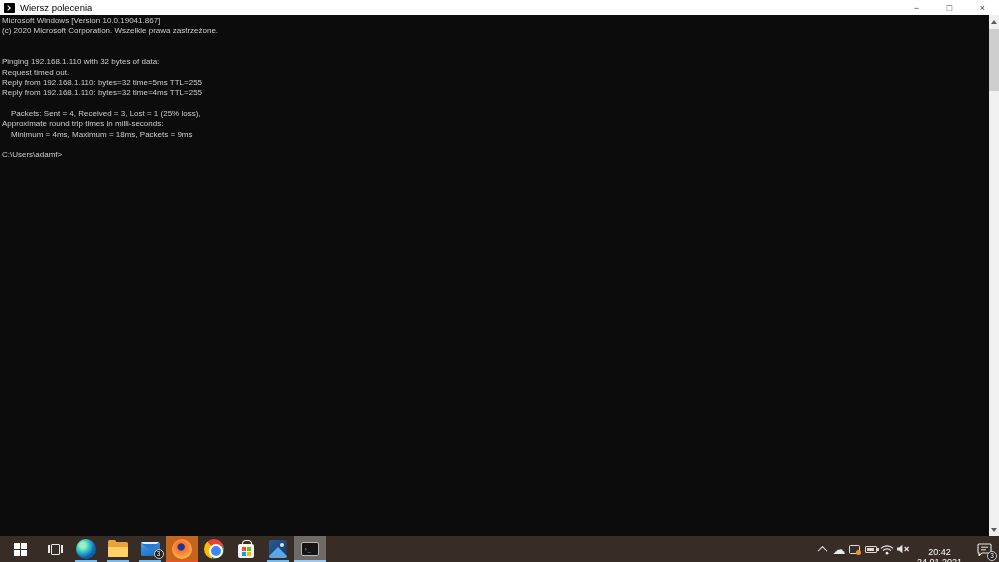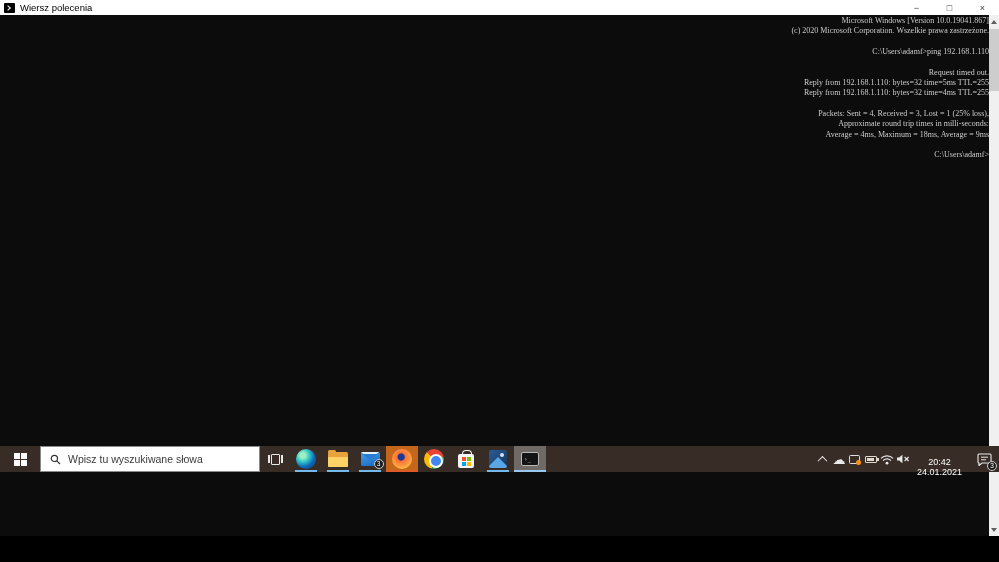--- a/index.html
+++ b/index.html
@@ -1,28 +1,28 @@
 <!DOCTYPE html>
 <html><head>
 <meta charset="utf-8">
 <style>
   * { margin:0; padding:0; box-sizing:border-box; }
   html,body { width:999px; height:562px; overflow:hidden; background:#000; }
-  .screen { position:relative; width:999px; height:472px; font-family:"Liberation Sans", sans-serif; }
+  .screen { position:relative; width:999px; height:562px; font-family:"Liberation Sans", sans-serif; }
 
   
   .titlebar { position:absolute; top:0; left:0; width:999px; height:15px; background:#ffffff; display:flex; align-items:center; }
   .cmd-title-icon { width:11px; height:10px; margin-left:4px; background:#000; position:relative; border-radius:1px; flex:0 0 auto; }
   .cmd-title-icon::after { content:""; position:absolute; left:2px; top:3px; width:3px; height:3px; border-left:1px solid #fff; border-bottom:1px solid #fff; transform:rotate(-135deg); }
   .title-text { font-size:9.5px; color:#000; margin-left:5px; white-space:nowrap; }
   .win-controls { margin-left:auto; display:flex; height:15px; }
   .win-btn { width:33px; height:15px; display:flex; align-items:center; justify-content:center; font-size:9px; color:#3c3c3c; cursor:default; }
 
   .console { position:absolute; top:15px; left:0; width:989px; height:521px; background:#0c0c0c; padding:1px 0 0 2px; overflow:hidden; }
-  .console-line { font-family:Liberation Serif, serif; font-size:8px; line-height:10.35px; height:10.35px; white-space:pre; color:#cccccc;text-align:right; }
+  .console-line { font-family:Liberation Sans, sans-serif; font-size:8px; line-height:10.35px; height:10.35px; white-space:pre; color:#cccccc; }
 
   
   .scrollbar { position:absolute; top:15px; right:0; width:10px; height:521px; background:#f0f0f0; }
   .sb-arrow { position:absolute; left:0; width:10px; height:13px; display:flex; align-items:center; justify-content:center; }
   .sb-arrow.up { top:0; } .sb-arrow.down { bottom:0; }
   .tri-up { width:0; height:0; border-left:3px solid transparent; border-right:3px solid transparent; border-bottom:4px solid #5f5f5f; }
   .tri-down { width:0; height:0; border-left:3px solid transparent; border-right:3px solid transparent; border-top:4px solid #5f5f5f; }
   .sb-thumb { position:absolute; top:14px; left:0; width:10px; height:62px; background:#cdcdcd; }
 
   
@@ -99,29 +99,29 @@
       <div class="win-btn">−</div>
       <div class="win-btn">□</div>
       <div class="win-btn">×</div>
     </div>
   </div>
 
   <div class="console">
     <div class="console-line">Microsoft Windows [Version 10.0.19041.867]</div>
     <div class="console-line">(c) 2020 Microsoft Corporation. Wszelkie prawa zastrzeżone.</div>
     <div class="console-line"></div>
-    <div class="console-line">C:\Users\adamf&gt;ping 192.168.1.110</div>
-    <div class="console-line"></div>
+    <div class="console-line"></div>
+    <div class="console-line">Pinging 192.168.1.110 with 32 bytes of data:</div>
     <div class="console-line">Request timed out.</div>
     <div class="console-line">Reply from 192.168.1.110: bytes=32 time=5ms TTL=255</div>
     <div class="console-line">Reply from 192.168.1.110: bytes=32 time=4ms TTL=255</div>
     <div class="console-line"></div>
     <div class="console-line">    Packets: Sent = 4, Received = 3, Lost = 1 (25% loss),</div>
     <div class="console-line">Approximate round trip times in milli-seconds:</div>
-    <div class="console-line">    Average = 4ms, Maximum = 18ms, Average = 9ms</div>
+    <div class="console-line">    Minimum = 4ms, Maximum = 18ms, Packets = 9ms</div>
     <div class="console-line"></div>
     <div class="console-line">C:\Users\adamf&gt;</div>
   </div>
 
   <div class="scrollbar">
     <div class="sb-arrow up">
         <div class="tri-up"></div>
       </div>
     <div class="sb-thumb"></div>
     <div class="sb-arrow down">
@@ -133,27 +133,20 @@
 
     <div class="tb-btn start-btn">
       <div class="win-logo">
           <div></div>
           <div></div>
           <div></div>
           <div></div>
         </div>
     </div>
 
-    <div class="search-box">
-      <svg width="11" height="11" viewBox="0 0 11 11">
-        <circle cx="4.4" cy="4.4" r="3.1" fill="none" stroke="#333" stroke-width="1.2"></circle>
-        <line x1="6.8" y1="6.8" x2="10" y2="10" stroke="#333" stroke-width="1.2"></line>
-      </svg>
-      <input class="search-input" type="text" placeholder="Wpisz tu wyszukiwane słowa" style="">
-    </div>
 
     <div class="tb-btn taskview-btn">
       <span class="tv-icon">
           <span class="tv-center"></span>
         </span>
     </div>
 
     <div class="tb-btn app-btn">
       <span class="ic-edge"></span>
       <span class="indicator"></span>

